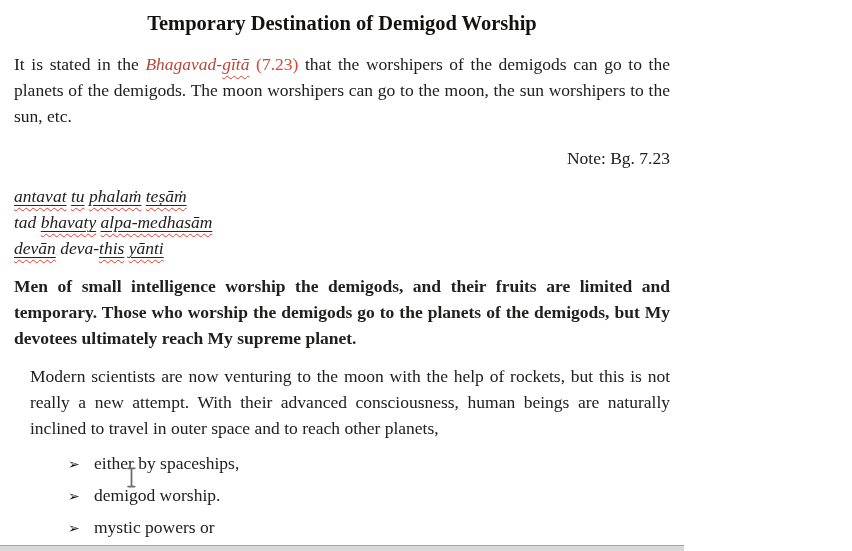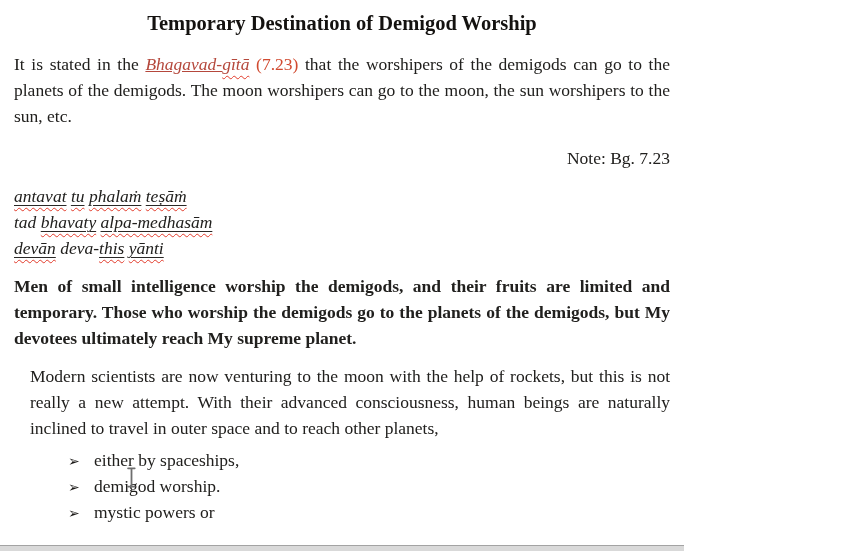--- a/index.html
+++ b/index.html
@@ -33,29 +33,29 @@
   }
   p { margin: 0; }
   .j { text-align: justify; }
   .para-intro { margin-top: 15px; }
   .note-line { margin-top: 16px; text-align: right; }
   .verse { margin-top: 12px; text-align: left; font-style: italic; }
   .verse-line { line-height: 26px; }
   .translation { margin-top: 12px; font-weight: bold; }
   .body2 { margin-top: 12px; margin-left: 16px; }
   .bullets { margin-top: 7px; padding-left: 54px; }
-  .bullet { line-height: 25px; }
+  .bullet { line-height: 31px; }
   .arrow {
     display: inline-block;
     width: 26px;
     font-family: "DejaVu Sans", sans-serif;
     font-size: 14px;
     color: #1c1a18;
   }
-  .book { color: var(--book_red); font-style: italic; text-decoration: underline; }
+  .book { color: var(--book_red); font-style: italic; }
   .ref  { color: var(--ref_red); }
   
   .uw {
     text-decoration-line: underline;
     text-decoration-style: solid;
     text-decoration-color: #2a2826;
     text-decoration-thickness: 1px;
     text-underline-offset: 3px;
   }
   

